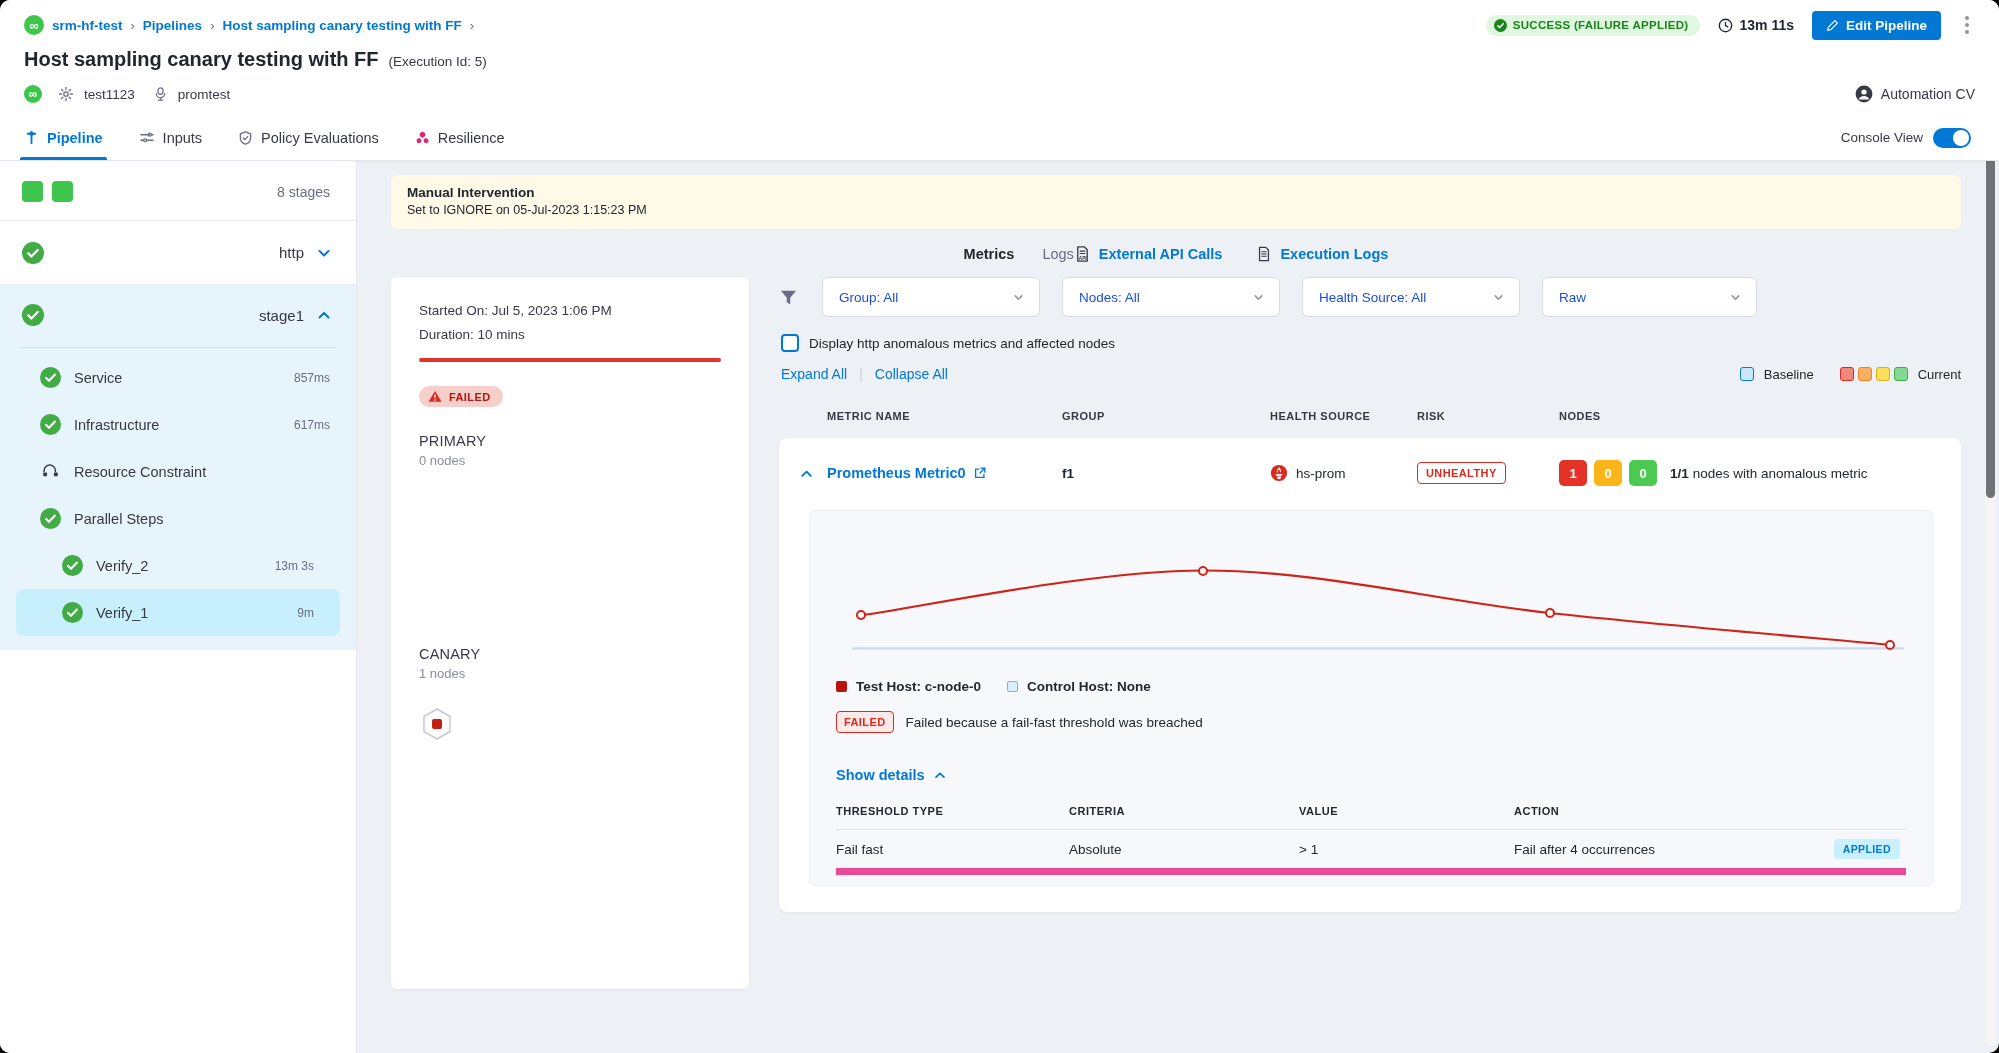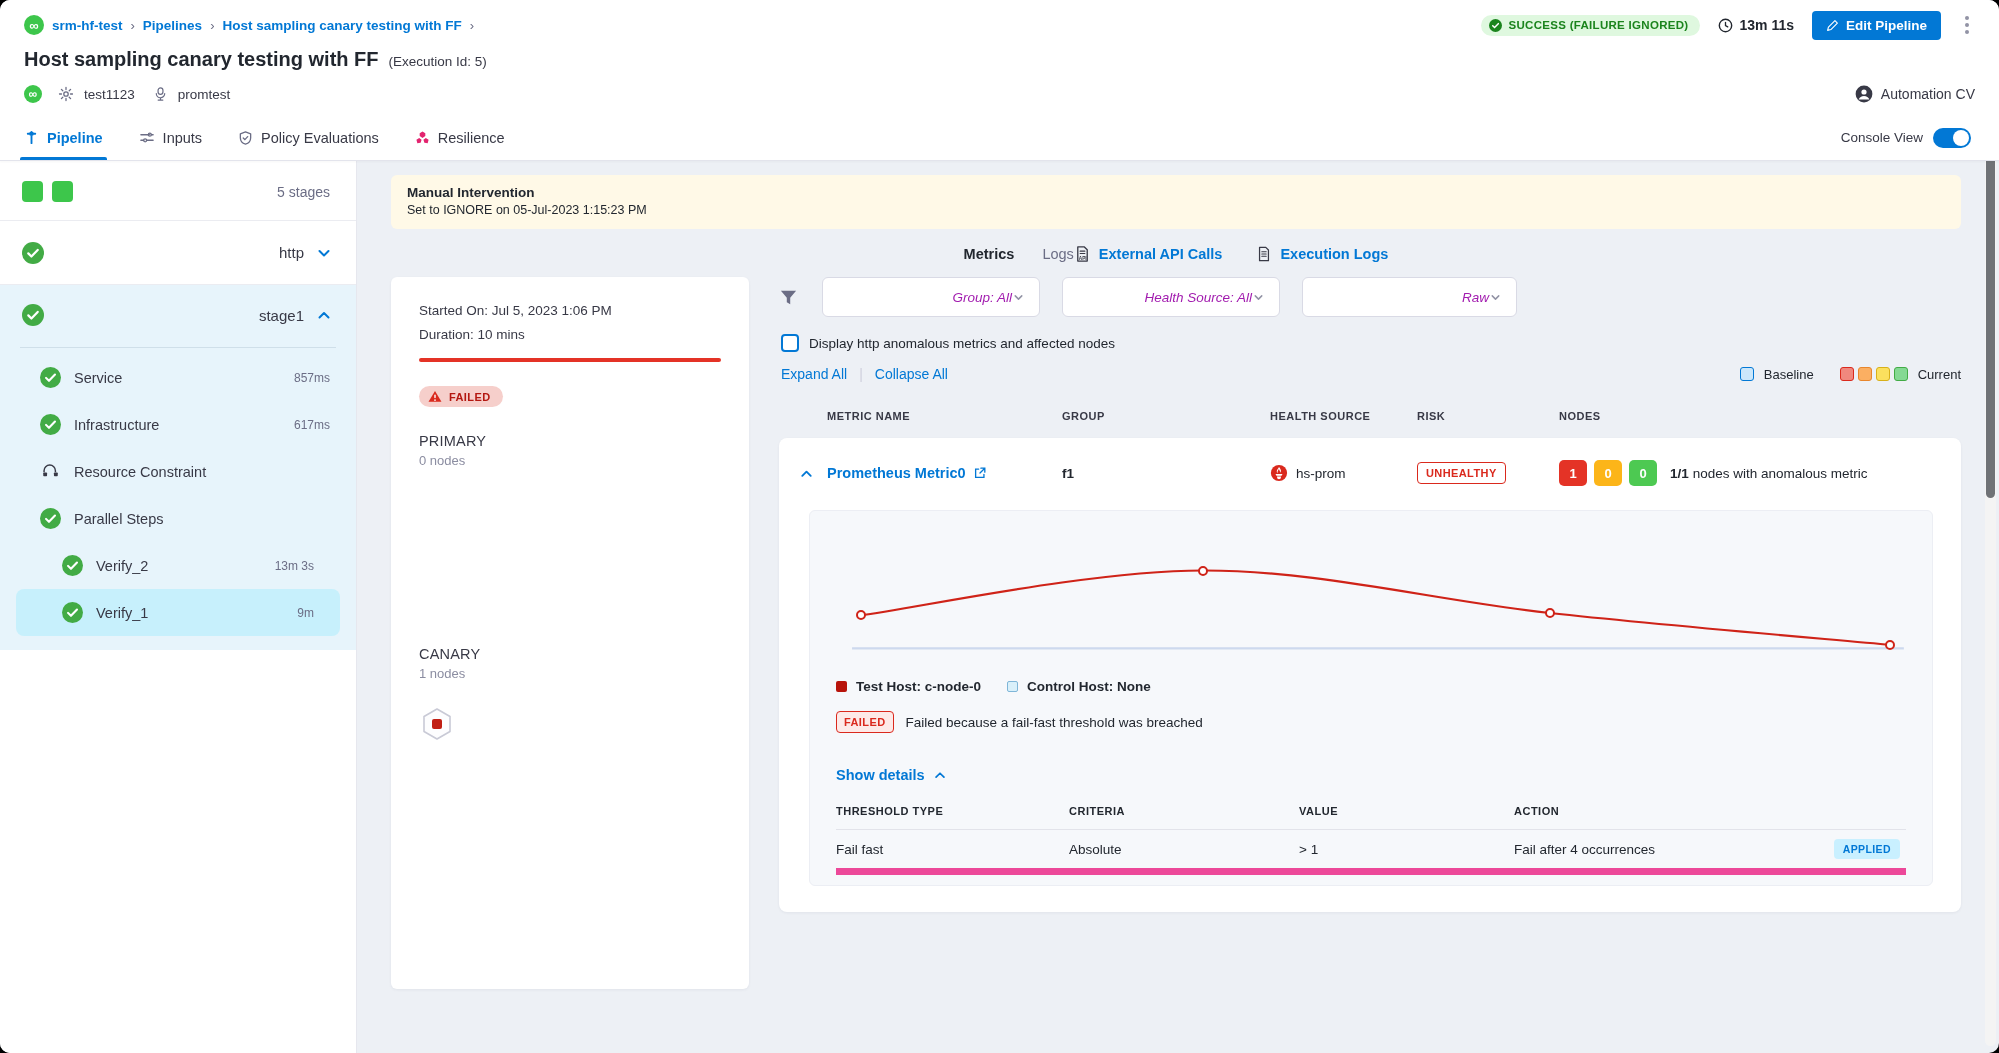--- a/index.html
+++ b/index.html
@@ -76,21 +76,21 @@
   .lc-progress { height:4px; background:#e43326; border-radius:2px; margin:16px 0 24px 0; }
   .failed-pill { display:inline-flex; align-items:center; gap:7px; background:#f6cfcb; border-radius:12px; padding:4px 12px 4px 9px; color:#b41710; font-weight:bold; font-size:11px; letter-spacing:.4px; }
   .grp-title { font-size:14.5px; color:#383946; letter-spacing:.2px; margin-top:26px; }
   .grp-sub { font-size:13px; color:#8b8da1; margin-top:4px; }
   .spacer-primary { height:152px; }
   .hexwrap { margin-top:24px; }
 
   .right-panel { flex:1; min-width:0; }
   .filters-row { display:flex; align-items:center; gap:22px; }
   .funnel { flex:none; margin-right:2px; }
-  .dropdown { width:218px; height:40px; background:#fff; border:1px solid #d9dae5; border-radius:6px; display:flex; align-items:center; justify-content:flex-end; padding:0 14px 0 16px; font-size:13.5px; color:#a21caf; cursor:pointer;font-style:italic; }
+  .dropdown { width:218px; height:40px; background:#fff; border:1px solid #d9dae5; border-radius:6px; display:flex; align-items:center; justify-content:space-between; padding:0 14px 0 16px; font-size:13.5px; color:#1d4ed8; cursor:pointer; }
   .dropdown:last-child { width:215px; }
   .checkbox-row { display:flex; align-items:center; gap:10px; margin:17px 0 0 2px; }
   .checkbox { width:18px; height:18px; border:2px solid #0278d5; border-radius:4px; background:#fff; cursor:pointer; flex:none; }
   .checkbox-row label { font-size:13.5px; color:#22272f; cursor:pointer; }
   .expand-row { display:flex; align-items:center; justify-content:space-between; margin:14px 0 0 2px; }
   .ec-links { display:flex; align-items:center; gap:12px; font-size:14px; }
   .ec-links a { color:#0278d5; text-decoration:none; cursor:pointer; }
   .ec-sep { color:#cfd0dd; }
   .legend { display:flex; align-items:center; gap:10px; font-size:13px; color:#22272f; }
   .lg-sq { width:14px; height:14px; border-radius:3px; border:1px solid rgba(0,0,0,.25); }
@@ -148,21 +148,21 @@
         <span class="crumb-sep">›</span>
         <a>Host sampling canary testing with FF</a>
         <span class="crumb-sep">›</span>
       </div>
       <div class="top-actions">
         <span class="status-badge">
           <svg width="13" height="13" viewBox="0 0 14 14">
               <circle cx="7" cy="7" r="7" fill="#1b841d"></circle>
               <path d="M4 7.2l2 2 4-4.2" stroke="#fff" stroke-width="1.6" fill="none" stroke-linecap="round"></path>
             </svg>
-          <span>SUCCESS (FAILURE IGNORED)</span>
+          <span>SUCCESS (FAILURE APPLIED)</span>
         </span>
         <span class="duration-chip">
           <svg width="15" height="15" viewBox="0 0 16 16">
               <circle cx="8" cy="8" r="6.6" fill="none" stroke="#22272f" stroke-width="1.5"></circle>
               <path d="M8 4.6V8l2.4 1.4" stroke="#22272f" stroke-width="1.4" fill="none" stroke-linecap="round"></path>
             </svg>
           <span>13m 11s</span>
         </span>
         <button class="edit-btn">
           <svg width="13" height="13" viewBox="0 0 16 16">
@@ -249,21 +249,21 @@
   </nav>
 
   <div class="body">
 
     <aside class="sidebar">
       <div class="stage-summary">
         <div class="sq-group">
           <span class="sq"></span>
           <span class="sq"></span>
         </div>
-        <span class="stage-count">5 stages</span>
+        <span class="stage-count">8 stages</span>
       </div>
 
       <div class="stage-row stage-http">
         <svg class="check" viewBox="0 0 22 22">
             <circle cx="11" cy="11" r="11" fill="#42ab45"></circle>
             <path d="M6.3 11.4l3.1 3.1 6.3-6.6" stroke="#fff" stroke-width="2.2" fill="none" stroke-linecap="round" stroke-linejoin="round"></path>
           </svg>
         <span class="lbl">http</span>
         <svg width="16" height="16" viewBox="0 0 16 16">
             <path d="M3.5 6l4.5 4.5L12.5 6" stroke="#0278d5" stroke-width="2" fill="none" stroke-linecap="round" stroke-linejoin="round"></path>
@@ -395,20 +395,26 @@
         </div>
 
         <div class="right-panel">
 
           <div class="filters-row">
             <svg class="funnel" width="19" height="19" viewBox="0 0 20 20">
                 <path d="M2 3h16l-6.2 7.2V17l-3.6-2v-4.8z" fill="#6b6d85"></path>
               </svg>
             <div class="dropdown">
               <span>Group: All</span>
+              <svg width="13" height="13" viewBox="0 0 16 16">
+                  <path d="M4 6l4 4 4-4" stroke="#9293a5" stroke-width="1.8" fill="none" stroke-linecap="round" stroke-linejoin="round"></path>
+                </svg>
+            </div>
+            <div class="dropdown">
+              <span>Nodes: All</span>
               <svg width="13" height="13" viewBox="0 0 16 16">
                   <path d="M4 6l4 4 4-4" stroke="#9293a5" stroke-width="1.8" fill="none" stroke-linecap="round" stroke-linejoin="round"></path>
                 </svg>
             </div>
             <div class="dropdown">
               <span>Health Source: All</span>
               <svg width="13" height="13" viewBox="0 0 16 16">
                   <path d="M4 6l4 4 4-4" stroke="#9293a5" stroke-width="1.8" fill="none" stroke-linecap="round" stroke-linejoin="round"></path>
                 </svg>
             </div>

